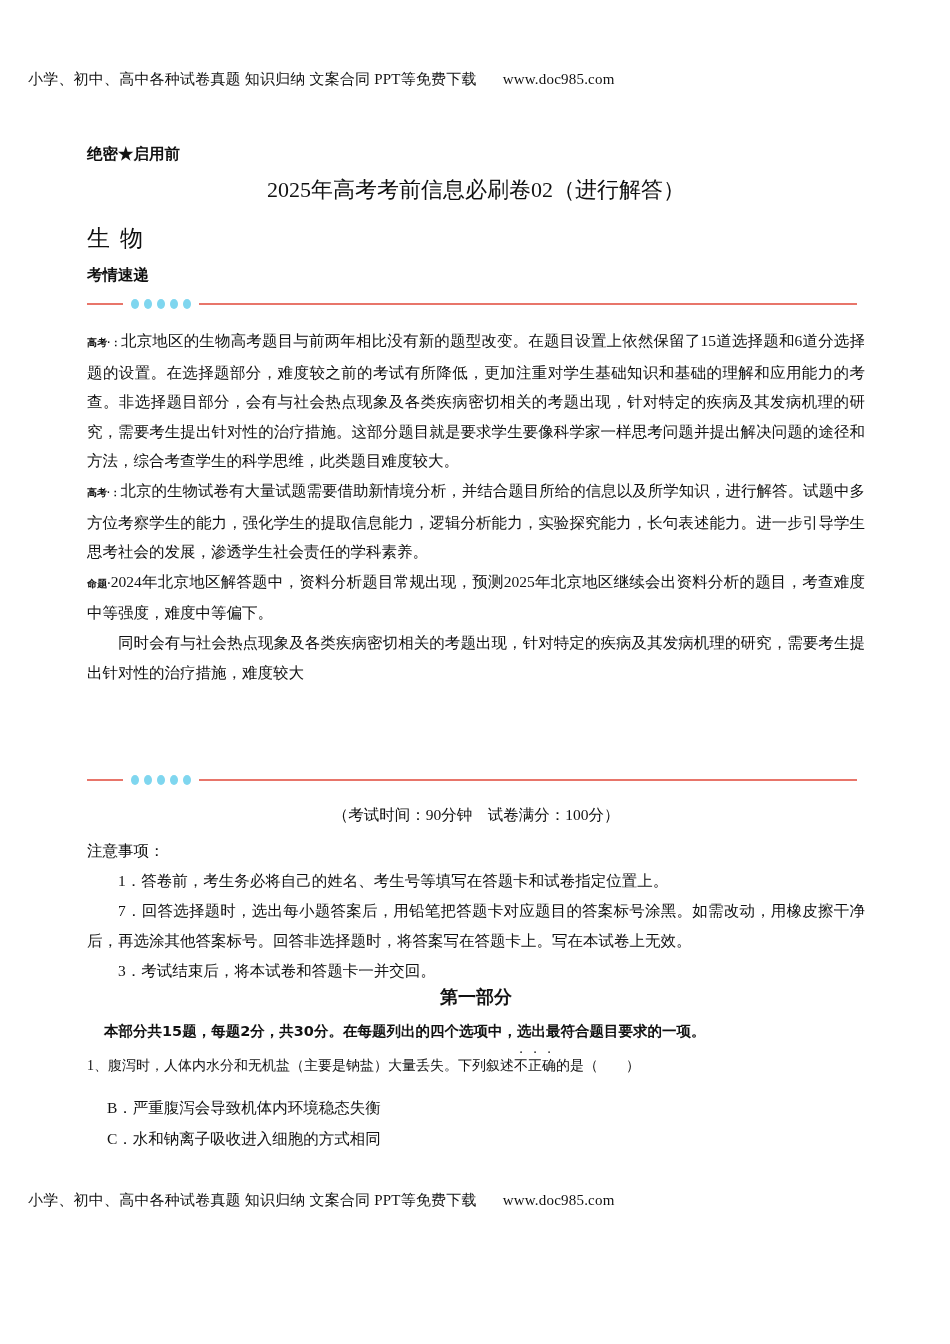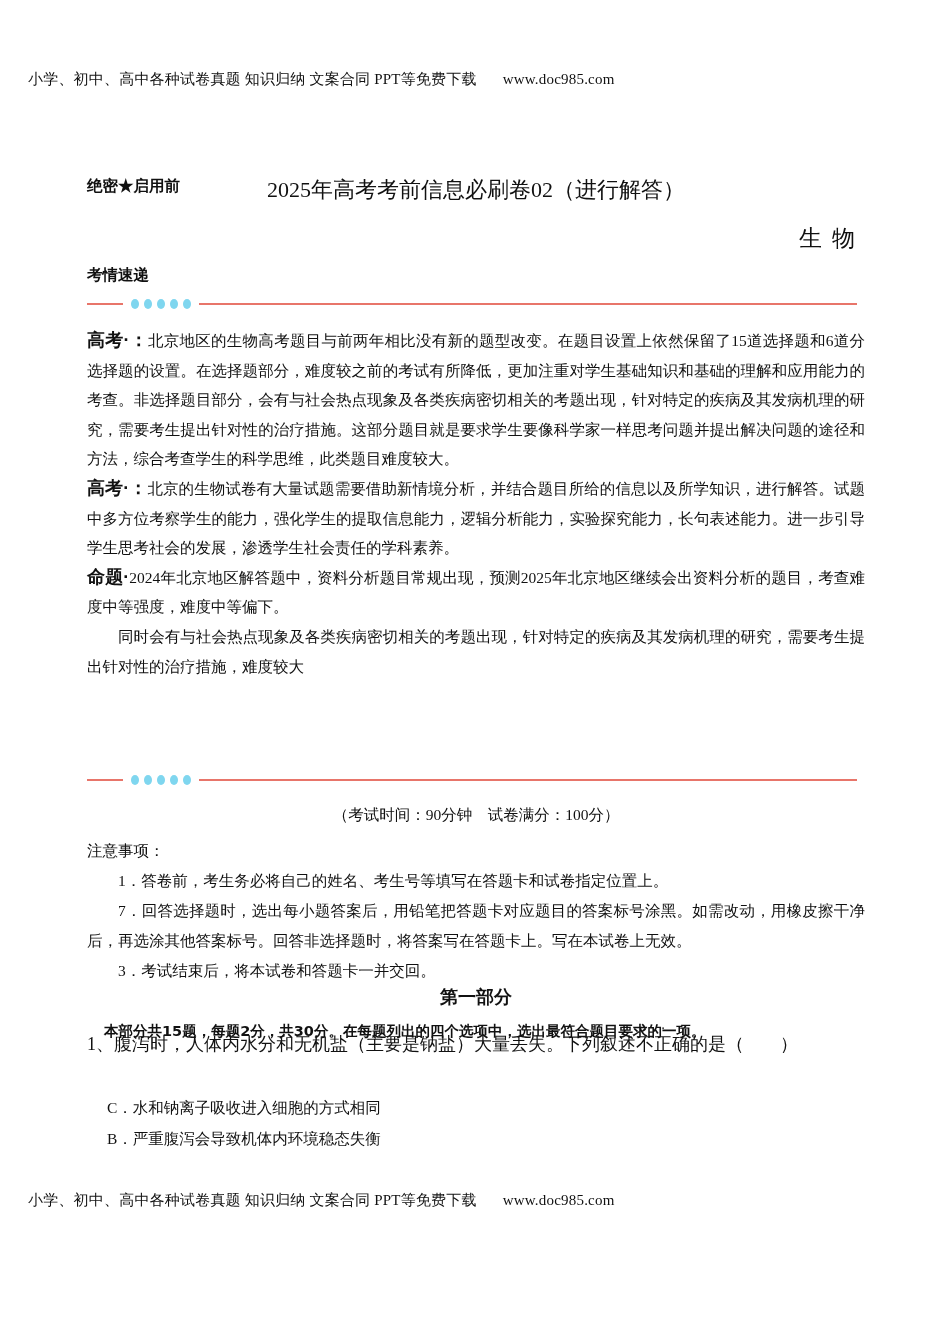--- a/index.html
+++ b/index.html
@@ -5,44 +5,44 @@
   html, body { margin: 0; padding: 0; background: #ffffff; }
   body { width: 950px; height: 1344px; position: relative; overflow: hidden;
          font-family: "Liberation Serif", "DejaVu Serif", serif; color: #111; }
   .hdr, .ftr { position: absolute; left: 0; width: 950px; text-align: left;
                font-size: 15px; letter-spacing: 0.2px; padding-left: 28px; }
   .hdr { top: 70px; }
   .ftr { top: 1191px; }
   .hdr .url, .ftr .url { margin-left: 26px; }
   .page { position: absolute; left: 87px; width: 778px; top: 0; }
   .secret { position: absolute; top: 144px; left: 0; font-family: Liberation Serif, serif;
-            font-weight: bold; font-size: 15.5px; margin-top: 32px; }
+            font-weight: bold; font-size: 15.5px; }
   .title { position: absolute; top: 175px; left: 0; width: 778px; text-align: center;
            font-size: 22px; }
-  .subject { position: absolute; top: 223px; left: 0; width: 778px; text-align: right;
+  .subject { position: absolute; top: 223px; left: 0; width: 778px; text-align: left;
              font-size: 23px; letter-spacing: 10px; }
   .sec-h { position: absolute; top: 265px; left: 0; font-family: "DejaVu Sans", sans-serif;
            font-weight: bold; font-size: 15.5px; }
   .divider { position: absolute; left: 0; width: 770px; height: 12px; }
   .divider .l1 { position: absolute; left: 0; top: 5px; width: 36px; height: 2px; background: #e8756a; }
   .divider .dots { position: absolute; left: 44px; top: 1px; display: flex; gap: 5px; }
   .divider .dot { width: 8px; height: 10px; border-radius: 50%; background: #7fd6ef; }
   .divider .l2 { position: absolute; left: 112px; top: 5px; right: 0; height: 2px; background: #e8756a; }
   .intro { position: absolute; top: 326px; left: 0; width: 778px; font-size: 15.5px; line-height: 29.6px; text-align: justify; }
   .intro p { margin: 0; }
-  .intro b { font-family: Liberation Sans, sans-serif; font-weight: bold; font-size: 18px; }
+  .intro b { font-family: Liberation Sans, sans-serif; font-weight: bold; font-size: 10px; }
   .indent { text-indent: 2em; }
   .exam-info { position: absolute; top: 805px; left: 0; width: 778px; text-align: center; font-size: 15.5px; }
   .notes { position: absolute; top: 836px; left: 0; width: 778px; font-size: 15.5px; line-height: 30px; text-align: justify; }
   .notes p { margin: 0; }
   .part-title { position: absolute; top: 985px; left: 0; width: 778px; text-align: center;
                 font-family: Liberation Mono, monospace; font-weight: bold; font-size: 18px; }
   .part-desc { position: absolute; top: 1022px; left: 17px; width: 778px; font-family: "DejaVu Sans", sans-serif;
                font-weight: bold; font-size: 14.5px; }
-  .q { position: absolute; top: 1032px; left: 0; width: 778px; font-size: 18px; }
+  .q { position: absolute; top: 1057px; left: 0; width: 778px; font-size: 14px; }
   .emph { position: relative; }
   .emph::before { content: "·"; position: absolute; top: -13px; left: 50%; transform: translateX(-50%); font-size: 14px; }
   .opts { position: absolute; top: 1093px; left: 20px; font-size: 15.5px; line-height: 30.5px; }
   .opts div { margin: 0; }
 </style>
 </head>
 <body>
 
 <div class="hdr">
   <span>小学、初中、高中各种试卷真题  知识归纳  文案合同  PPT等免费下载</span><span class="url">www.doc985.com</span>
@@ -95,20 +95,20 @@
   </div>
 
   <div class="part-title">第一部分</div>
   <div class="part-desc">本部分共15题，每题2分，共30分。在每题列出的四个选项中，选出最符合题目要求的一项。</div>
 
   <div class="q">
     <span>1、腹泻时，人体内水分和无机盐（主要是钠盐）大量丢失。下列叙述</span><span class="emph">不</span><span class="emph">正</span><span class="emph">确</span><span>的是（　　）</span>
   </div>
 
   <div class="opts">
+    <div>B．严重腹泻会导致机体内环境稳态失衡</div>
     <div>C．水和钠离子吸收进入细胞的方式相同</div>
-    <div>B．严重腹泻会导致机体内环境稳态失衡</div>
   </div>
 </div>
 
 <div class="ftr">
   <span>小学、初中、高中各种试卷真题  知识归纳  文案合同  PPT等免费下载</span><span class="url">www.doc985.com</span>
 </div>
 
 </body></html>

